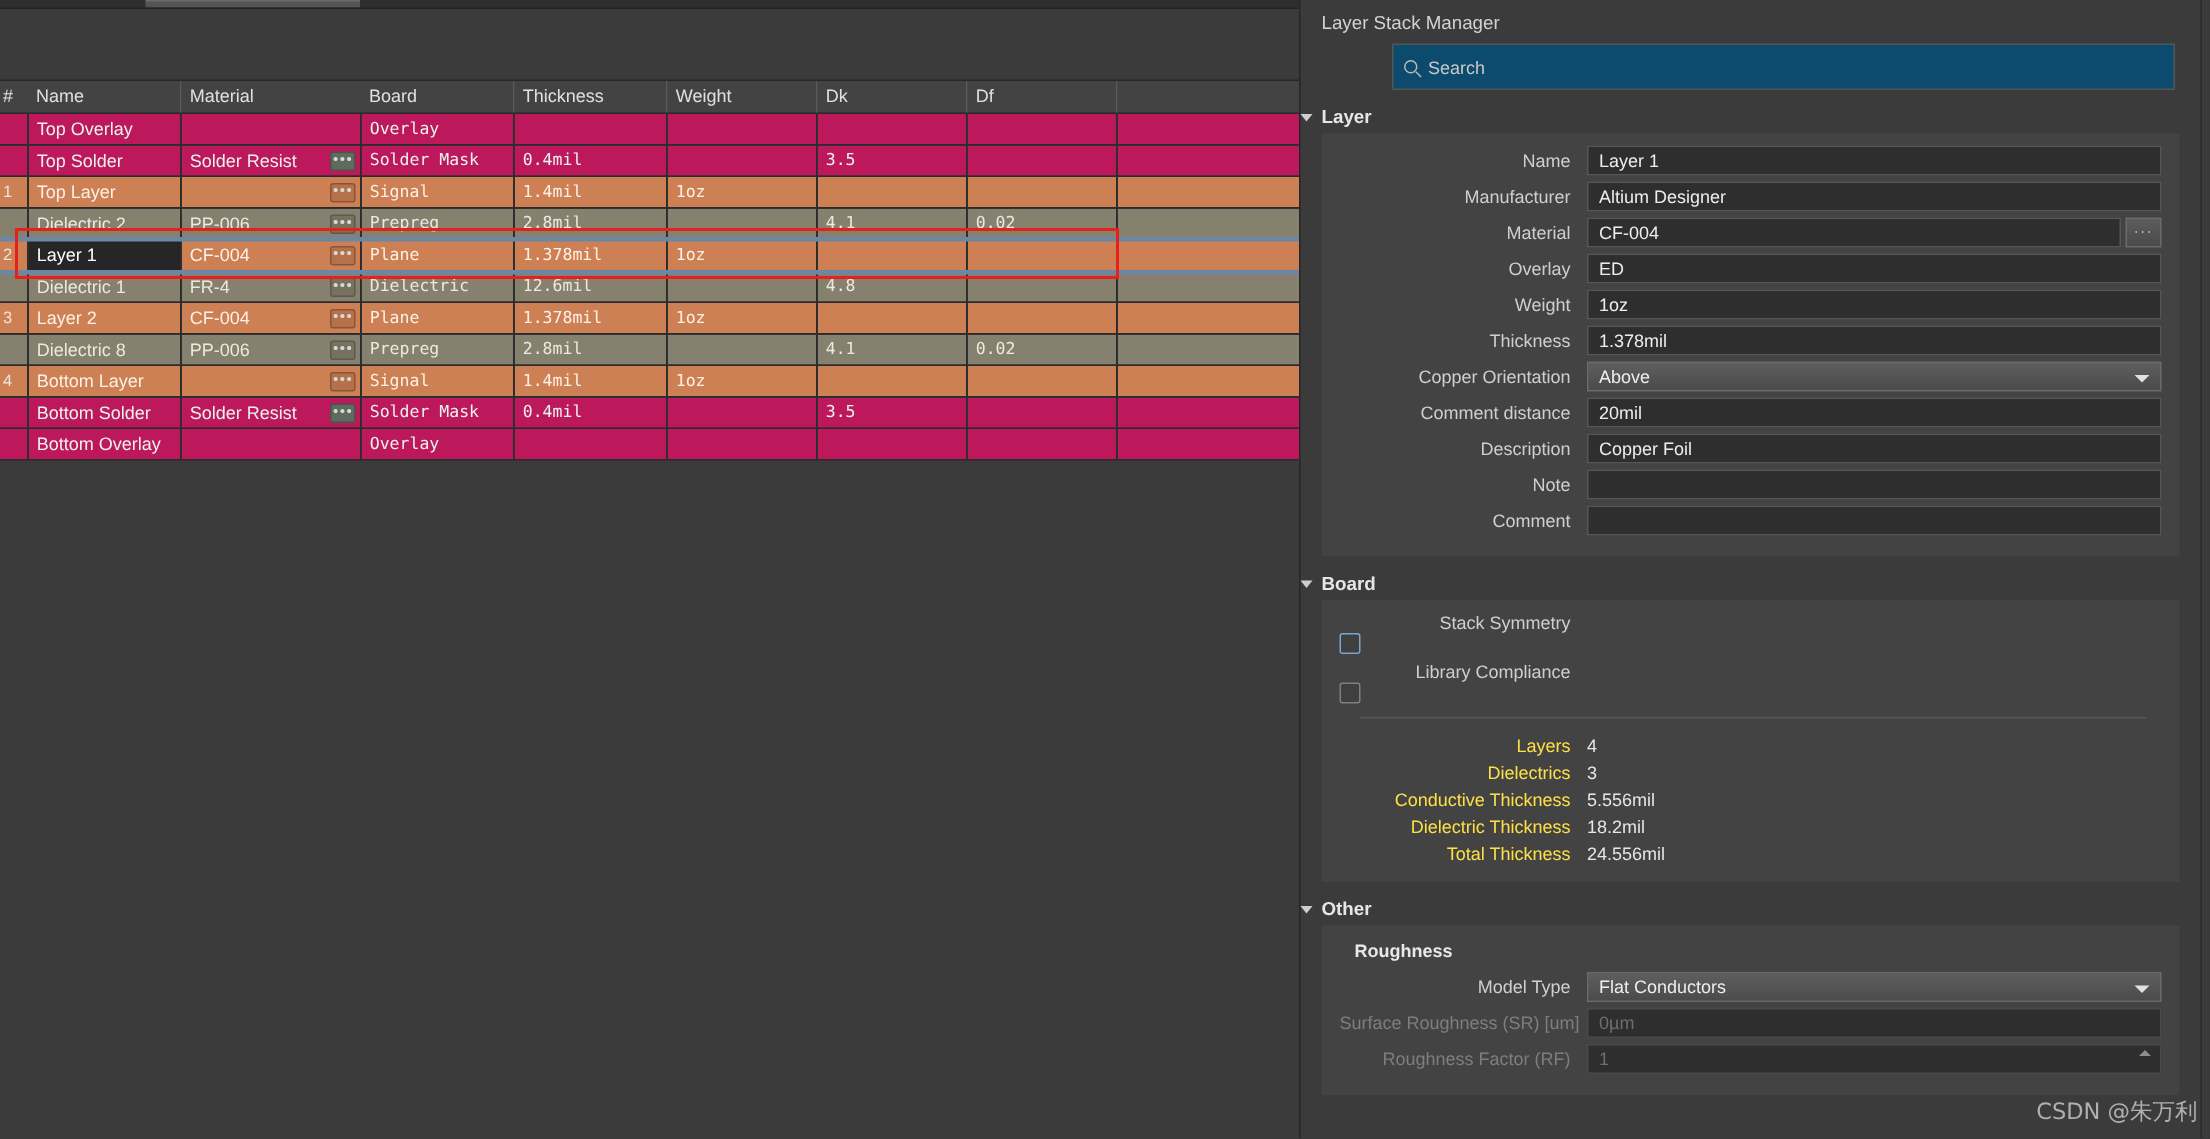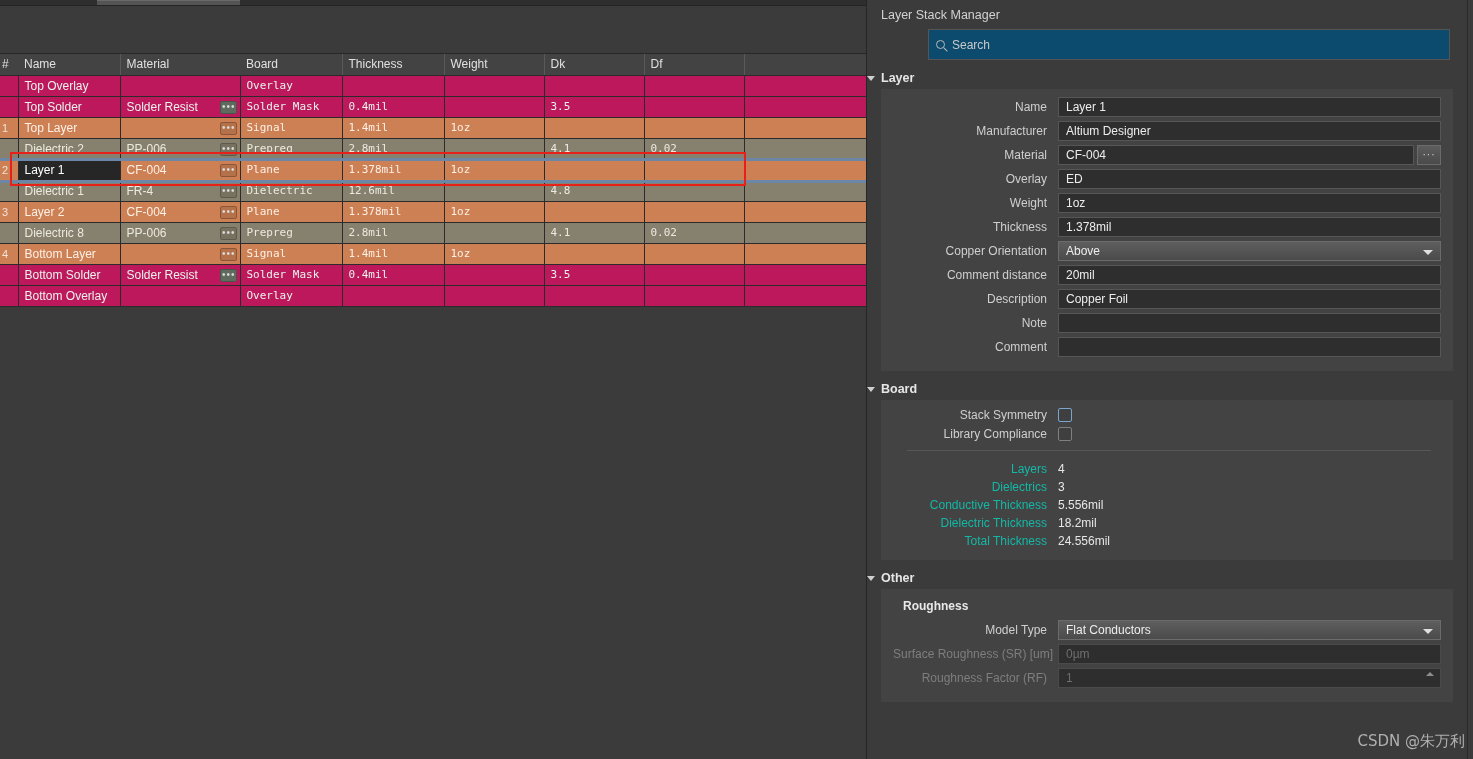--- a/index.html
+++ b/index.html
@@ -237,34 +237,34 @@
   }
   .ellipsis-btn {
     width: 24px; height: 20px; margin-left: 3px;
     background: linear-gradient(#5d5d5d, #4a4a4a);
     border: 1px solid #6b6b6b; color: #d7d7d7;
     font-size: 10px; line-height: 8px; letter-spacing: 1px;
     display: flex; align-items: center; justify-content: center;
     flex: 0 0 auto;
   }
 
-  .chkrow { display: flex; align-items: flex-start; margin-bottom: 5px; }
+  .chkrow { display: flex; align-items: flex-start; margin-bottom: 5px; flex-direction: column; }
   .chkrow .flabel { width: 165px; }
   .chk {
     width: 14px; height: 14px; border: 1px solid #7f7f7f;
     background: #3f3f3f; border-radius: 2px;
   }
   .chk.accent { border-color: #7ba5cf; }
 
   .divider { height: 1px; background: #575757; margin: 9px 10px 9px 14px; }
 
   .inforow { display: flex; align-items: center; height: 18px; }
   .inforow .ilabel {
     width: 165px; text-align: right; padding-right: 11px;
-    color: #14b8a6; font-size: 12px; white-space: nowrap;
+    color: #fde047; font-size: 12px; white-space: nowrap;
   }
   .inforow .ivalue { color: #e6e6e6; font-size: 12px; }
 
   .subhead {
     font-weight: bold; color: #e8e8e8; font-size: 12px;
     margin: 2px 0 7px 10px;
   }
 
   
   #far-right {

